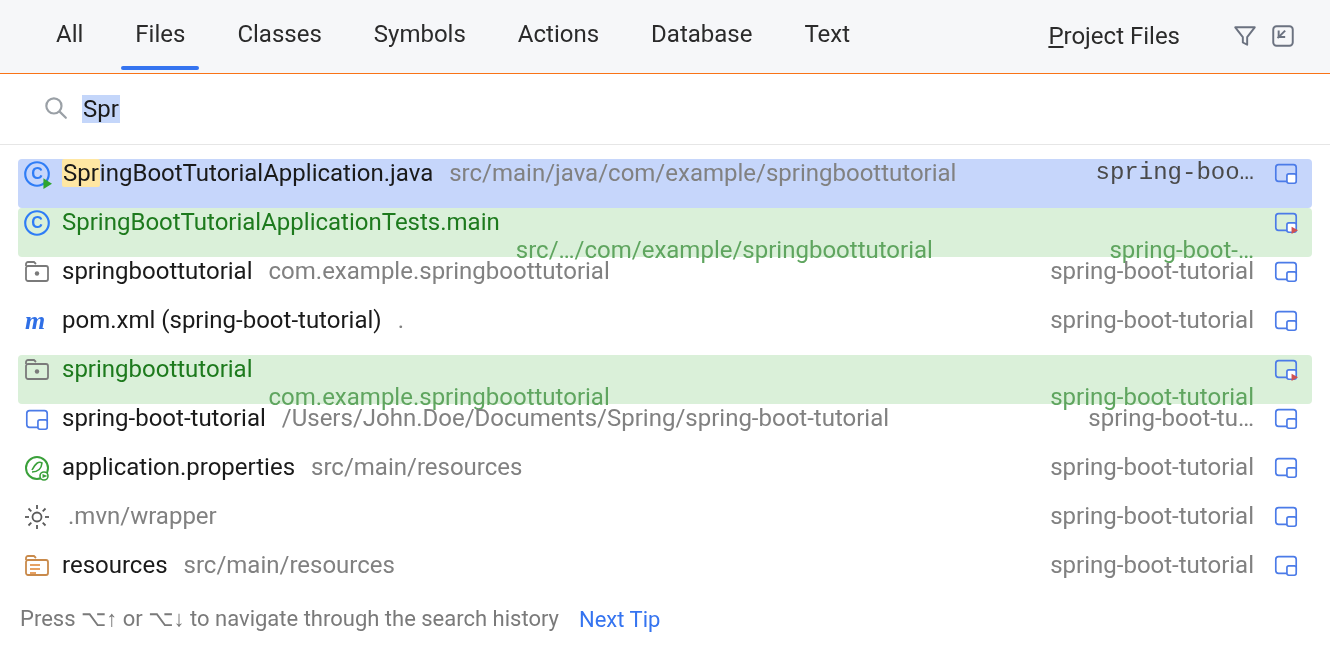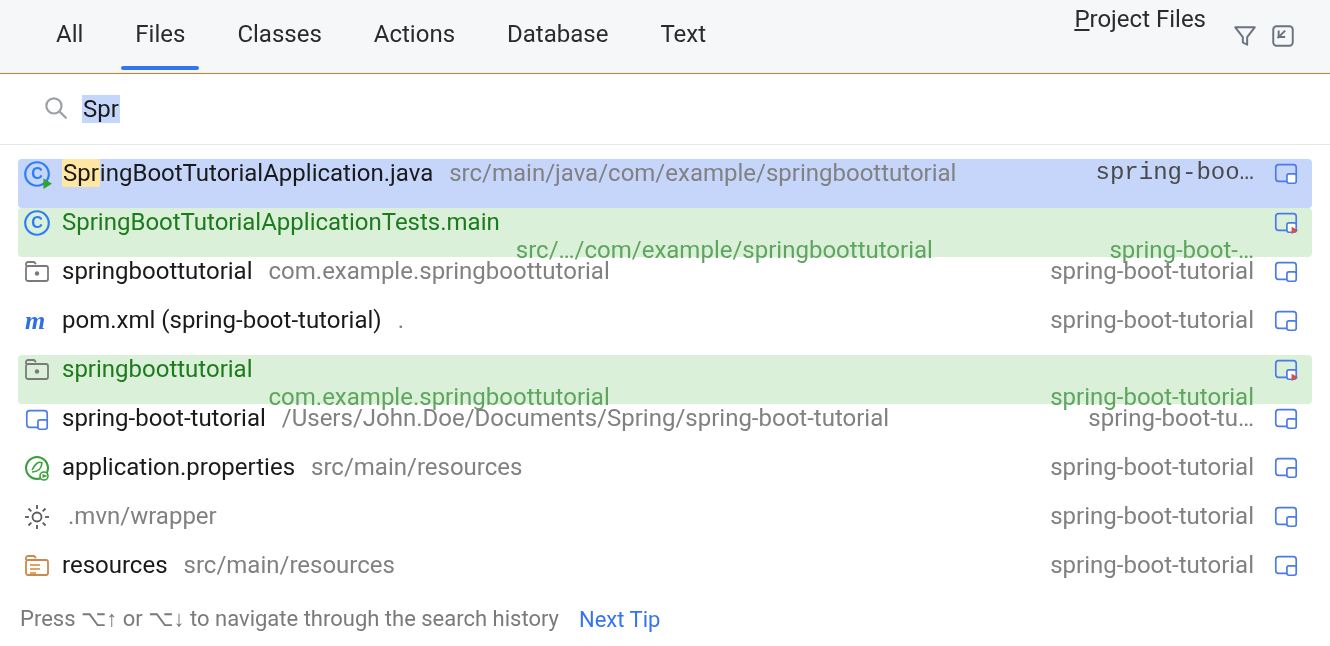--- a/index.html
+++ b/index.html
@@ -5,21 +5,21 @@
   * { box-sizing: border-box; margin: 0; padding: 0; }
   html, body { width: 1330px; height: 646px; font-family: -apple-system, "Segoe UI", Roboto, Arial, sans-serif; background: #ffffff; color: #1a1a1a; overflow: hidden; }
   .dialog { width: 1330px; height: 646px; display: flex; flex-direction: column; background: #ffffff; border-radius: 6px; }
 
   
   .tabbar { display: flex; align-items: center; height: 74px; padding: 0 30px 0 30px; background: #f6f7f9; border-bottom: 1px solid #f97316; gap: 0; }
   .tab { font-size: 24px; color: #2b2b2b; padding: 18px 26px 22px 26px; cursor: pointer; position: relative; }
   .tab.active { color: #2b2b2b; }
   .tab.active::after { content:""; position:absolute; left: 12px; right: 12px; bottom: 0; height: 4px; background: #3574f0; border-radius: 2px; }
   .tabbar-spacer { flex: 1; }
-  .scope { display: flex; align-items: center; font-size: 24px; color: #2b2b2b; cursor: pointer; gap: 6px; margin-right: 18px; flex-direction: column; }
+  .scope { display: flex; align-items: center; font-size: 24px; color: #2b2b2b; cursor: pointer; gap: 6px; margin-right: 18px; }
   .scope .u { text-decoration: underline; text-decoration-thickness: 1.5px; text-underline-offset: 2px; }
   .icon-btn { display:flex; align-items:center; justify-content:center; width:34px; height:34px; cursor:pointer; color:#6b7280; margin-left:4px; }
   .icon-btn svg { width: 26px; height: 26px; stroke: #6b7280; }
 
   
   .search-row { display:flex; align-items:center; height: 72px; padding: 0 42px; border-bottom: 1px solid #e6e6e6; gap: 14px; }
   .search-row svg { width: 26px; height: 26px; stroke: #9aa0a6; }
   .search-text { font-size: 24px; letter-spacing: 0; }
   .search-text .sel { background: #c4d6fa; padding: 0 1px; }
 
@@ -120,20 +120,21 @@
       </g>
   </defs>
 </svg>
 
 <div class="dialog">
 
   <div class="tabbar">
     <div class="tab">All</div>
     <div class="tab active">Files</div>
     <div class="tab">Classes</div>
+    <div class="tab">Symbols</div>
     <div class="tab">Actions</div>
     <div class="tab">Database</div>
     <div class="tab">Text</div>
     <div class="tabbar-spacer"></div>
     <div class="scope">
       <span><span class="u">P</span><span>roject Files</span></span>
       <span><svg viewBox="0 0 22 22" width="20" height="20">
             <use href="#ic-chevron-down"></use>
           </svg></span>
     </div>

